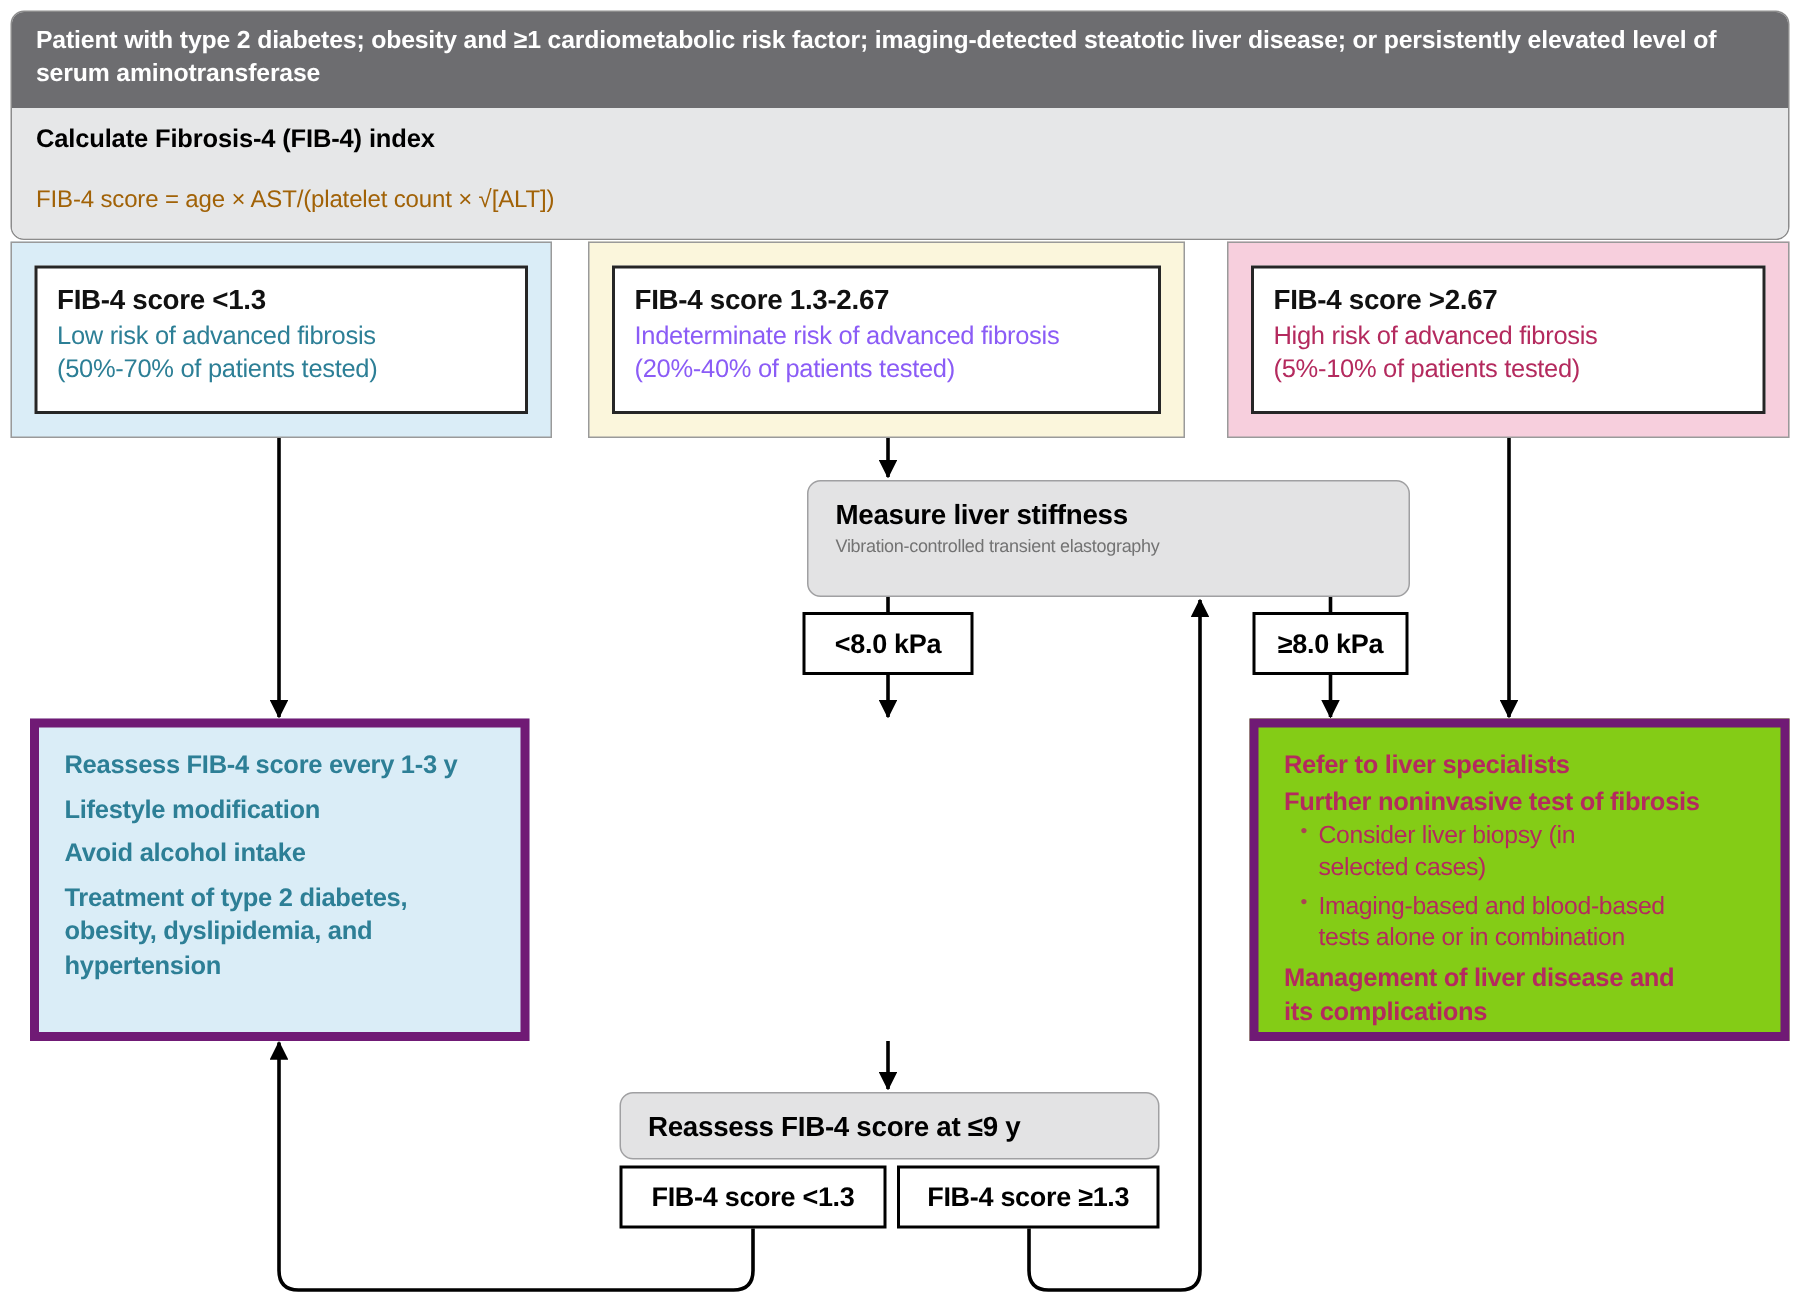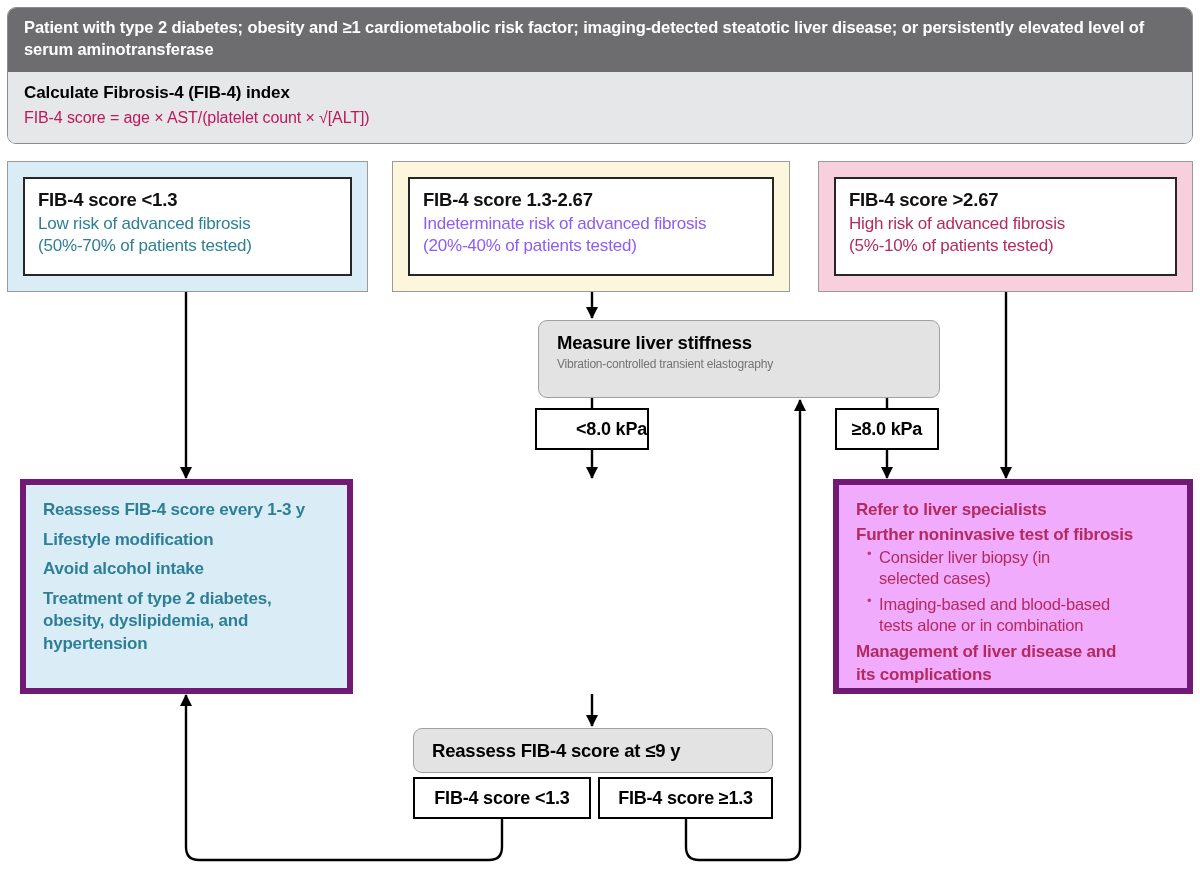--- a/index.html
+++ b/index.html
@@ -49,24 +49,24 @@
     padding: 10px 16px 14px 16px;
   }
   .header-bottom .h-title {
     color: #000000;
     font-weight: bold;
     font-size: 17px;
     line-height: 1.3;
     letter-spacing: -0.1px;
   }
   .header-bottom .h-sub {
-    color: #be185d;
+    color: #a16207;
     font-size: 16px;
     line-height: 1.35;
-    margin-top: 3px;
+    margin-top: 19px;
     letter-spacing: -0.1px;
   }
 
   
   .abox {
     position: absolute;
     box-sizing: border-box;
   }
 
   
@@ -147,21 +147,21 @@
 
   
   .panel {
     position: absolute;
     box-sizing: border-box;
     border: 6px solid #701a75;
     padding: 14px 16px 14px 17px;
   }
   .panel.blue   { background: #daedf7; }
   .panel.yellow { background: #fbf6dc; }
-  .panel.pink   { background: #f0abfc; }
+  .panel.pink   { background: #84cc16; }
 
   .panel .lead {
     font-weight: bold;
     font-size: 17px;
     line-height: 1.33;
     letter-spacing: -0.2px;
     margin: 0 0 1px 0;
   }
   .panel .lead.tight  { margin-top: 0px; }
 
@@ -252,21 +252,21 @@
       <div class="risk c-pink">High risk of advanced fibrosis</div>
       <div class="pct c-pink">(5%-10% of patients tested)</div>
     </div>
   </div>
 
   <div class="gray-box" style="left:538px; top:320px; width:402px; height:78px;">
     <div class="g-title">Measure liver stiffness</div>
     <div class="g-sub">Vibration-controlled transient elastography</div>
   </div>
 
-  <div class="white-tag" style="left:535px; top:408px; width:114px; height:42px;justify-content:flex-end;">
+  <div class="white-tag" style="left:535px; top:408px; width:114px; height:42px;">
     <span>&lt;8.0 kPa</span>
   </div>
 
   <div class="white-tag" style="left:835px; top:408px; width:104px; height:42px;">
     <span>≥8.0 kPa</span>
   </div>
 
   <div class="panel blue" style="left:20px; top:479px; width:333px; height:215px;">
     <div class="lead c-blue tight">Reassess FIB-4 score every 1-3 y</div>
     <div class="lead c-blue" style="margin-top:7px;">Lifestyle modification</div>

